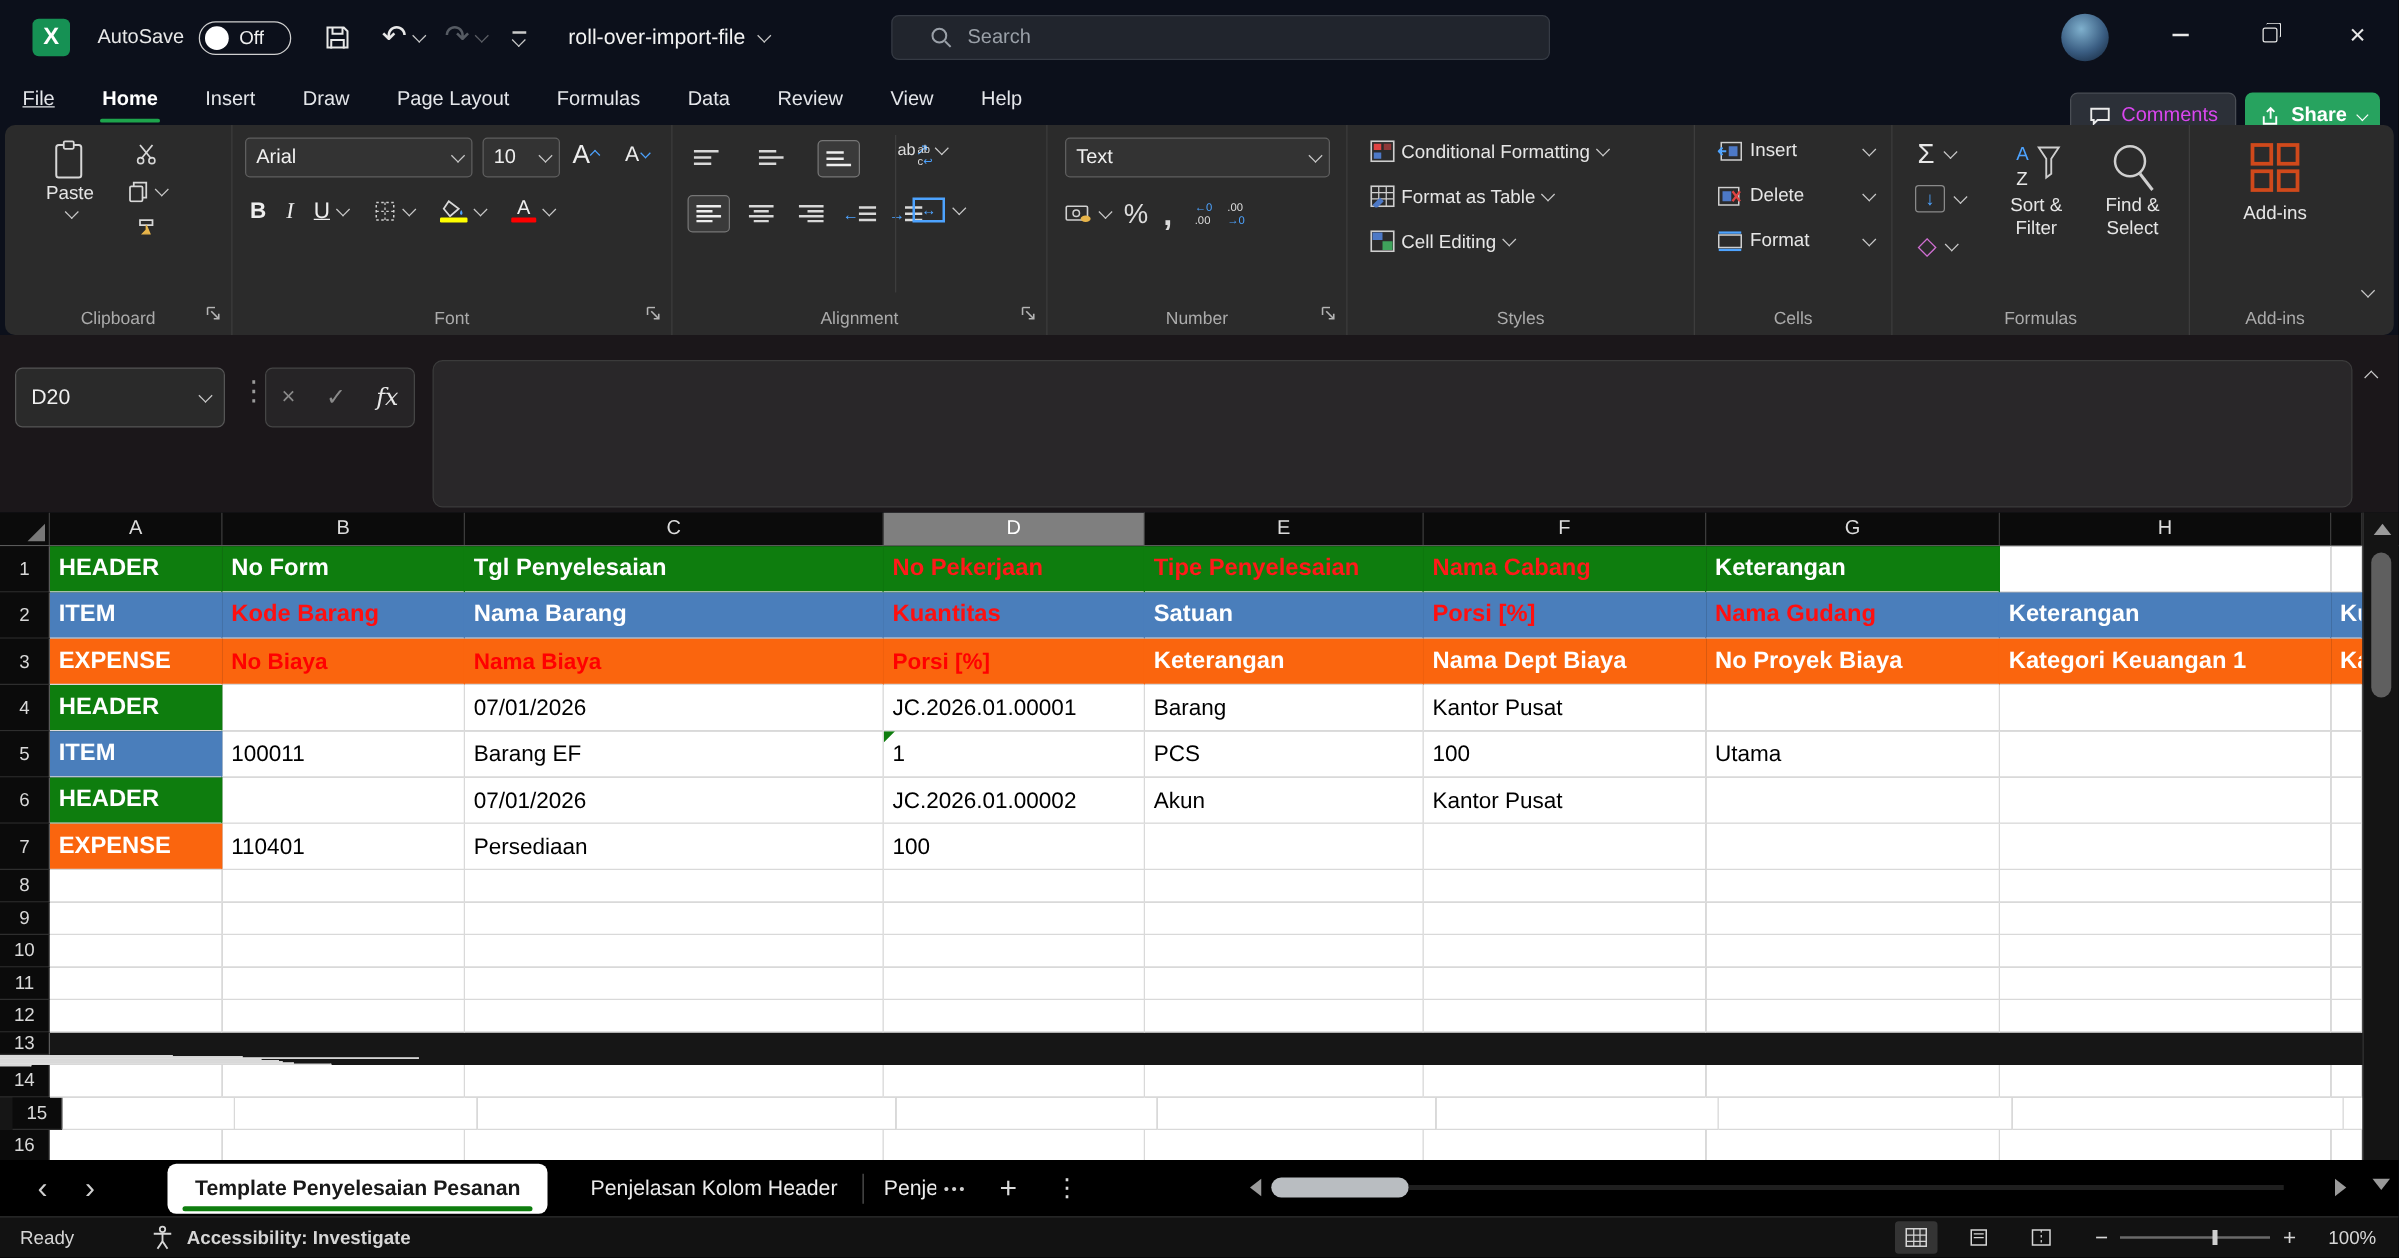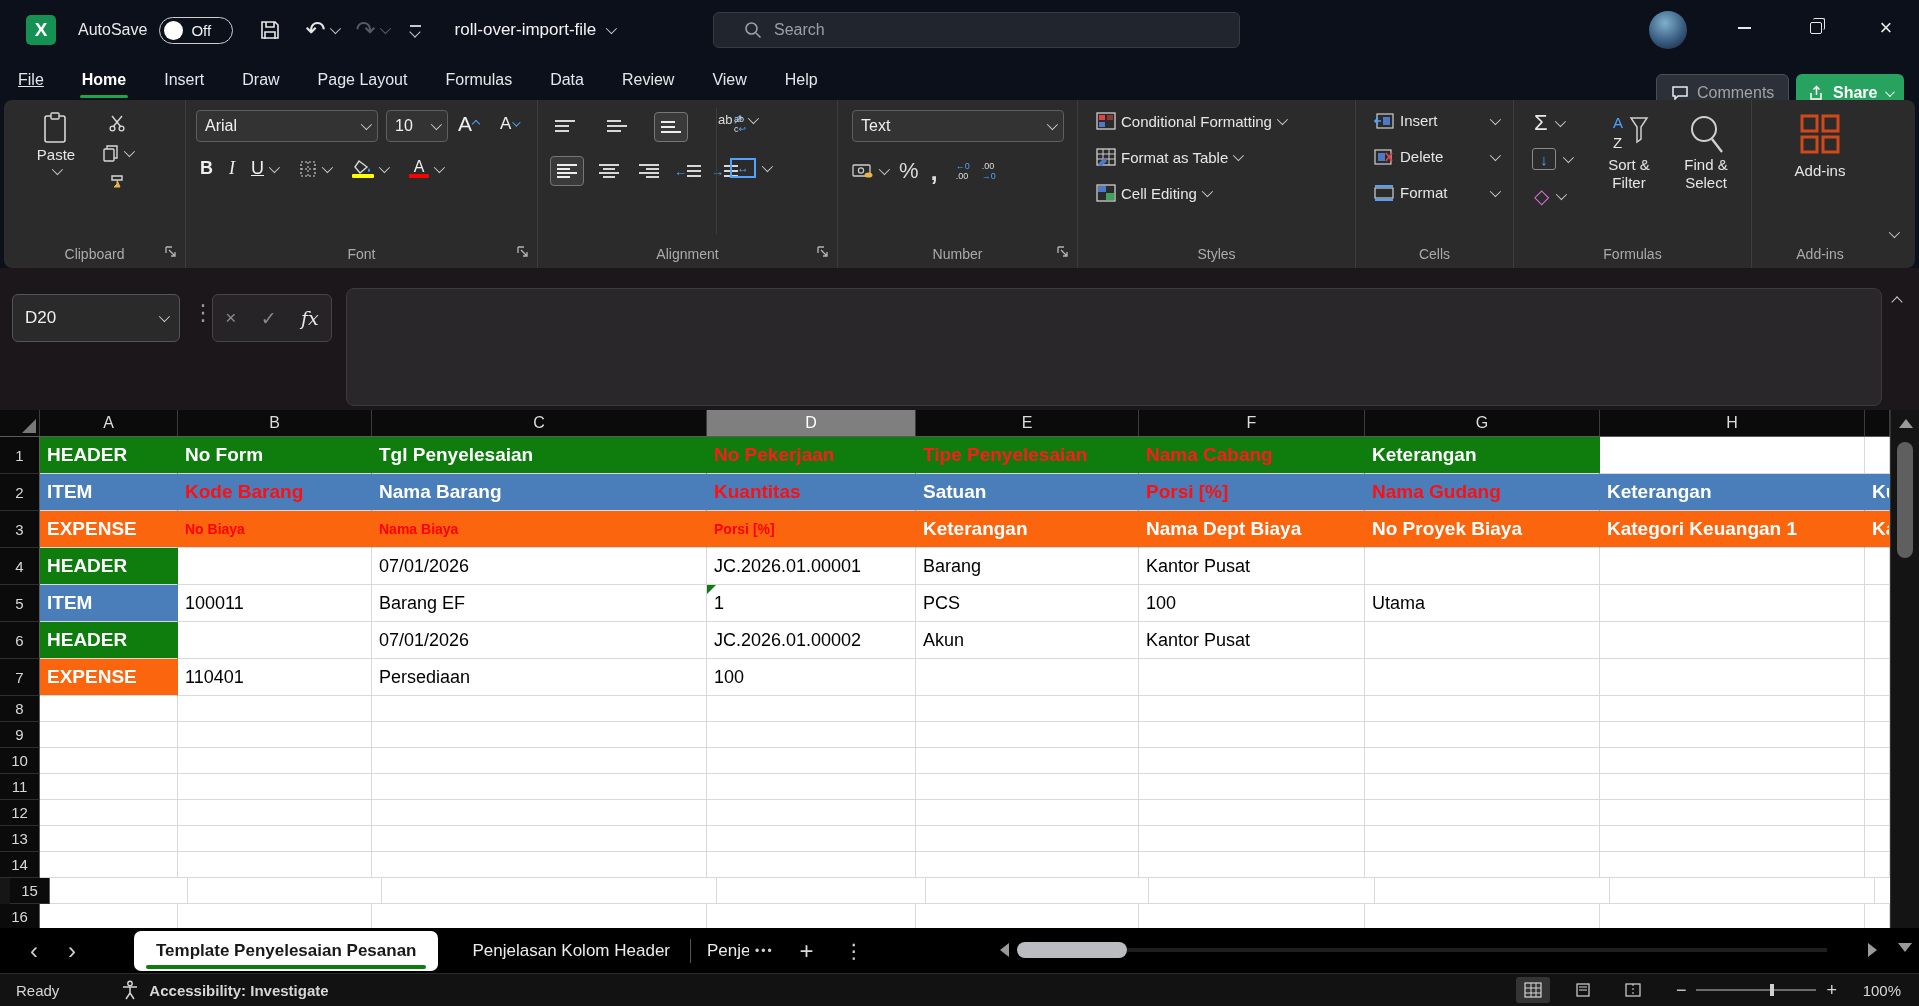--- a/index.html
+++ b/index.html
@@ -38,21 +38,21 @@
   .restore:before { content:""; position:absolute; left:2px; top:-5px; width:11px; height:11px;
     border-top:1.4px solid #e8e8e8; border-right:1.4px solid #e8e8e8; border-radius:2px; }
 
   
   .menubar { position:absolute; left:0; top:60px; width:1919px; height:40px; display:flex; align-items:center; }
   .mtab { color:#e4e6ea; font-size:16px; padding:8px 0; margin-left:38px; position:relative; }
   .mtab:first-child { margin-left:18px;text-decoration:underline; }
   .mtab.active { font-weight:bold; color:#fff; }
   .mtab.active:after { content:""; position:absolute; left:-2px; right:-2px; bottom:-1px; height:3px; background:#1EA44C; border-radius:2px; }
   .comments-btn { position:absolute; left:1656px; top:14px; height:38px; padding:0 14px; background:#2c3038;
-    border:1px solid #4a4e55; border-radius:6px; color:#a3a3a3; font-size:16px; display:flex; align-items:center; gap:8px; }
+    border:1px solid #4a4e55; border-radius:6px; color:#d946ef; font-size:16px; display:flex; align-items:center; gap:8px; }
   .share-btn { position:absolute; left:1796px; top:14px; height:38px; padding:0 12px; background:#27A35F;
     border-radius:6px; color:#fff; font-size:16px; font-weight:600; display:flex; align-items:center; gap:8px; }
   .share-btn .cv { border-color:#fff; width:7px; height:7px; }
 
   
   .ribbon { position:absolute; left:4px; top:100px; width:1911px; height:168px; background:#2B2B2B; border-radius:8px; }
   .grp { position:absolute; top:0; height:168px; border-right:1px solid #3d3d3d; }
   .grp-label { position:absolute; bottom:6px; left:0; right:0; text-align:center; color:#ababab; font-size:14px; }
   .launcher { position:absolute; bottom:6px; right:8px; }
   .rbtn { display:inline-flex; align-items:center; gap:5px; color:#e6e6e6; font-size:15px; }
@@ -90,21 +90,21 @@
   .g-row { display:flex; }
   .g-rnum { background:#0b0b0b; color:#d8d8d8; font-size:15px; display:flex; align-items:center; justify-content:center;
     border-right:1px solid #5a5a5a; border-bottom:1px solid #2e2e2e; }
   .g-cell { background:#fff; color:#000; font-size:18px; display:flex; align-items:center; padding-left:7px;
     border-right:1px solid #D9D9D9; border-bottom:1px solid #D9D9D9; white-space:nowrap; overflow:hidden; position:relative; }
   .s-gw { background:#0E7D0E; color:#fff; font-weight:bold; font-size:19px; border-right-color:#0E7D0E; }
   .s-gr { background:#0E7D0E; color:#FF1A1A; font-weight:bold; font-size:19px; border-right-color:#0E7D0E; }
   .s-bw { background:#4A7EBB; color:#fff; font-weight:bold; font-size:19px; border-right-color:#4A7EBB; }
   .s-br { background:#4A7EBB; color:#FF0F0F; font-weight:bold; font-size:19px; border-right-color:#4A7EBB; }
   .s-ow { background:#FA650E; color:#fff; font-weight:bold; font-size:19px; border-right-color:#FA650E; }
-  .s-or { background:#FA650E; color:#FF0000; font-weight:bold; font-size:14px; border-right-color:#FA650E; }
+  .s-or { background:#FA650E; color:#FF0000; font-weight:bold; font-size:18px; border-right-color:#FA650E; }
   .flagmark { position:absolute; left:0; top:0; width:0; height:0;
     border-right:9px solid transparent; border-top:9px solid #0E7D0E; }
   .vscroll { position:absolute; left:1890px; top:410px; width:29px; height:518px; background:#141414; border-left:1px solid #333; }
   .vs-up { position:absolute; left:8px; top:9px; width:0; height:0;
     border-left:7px solid transparent; border-right:7px solid transparent; border-bottom:9px solid #9a9a9a; }
   .vs-thumb { position:absolute; left:6px; top:32px; width:16px; height:116px; background:#5f5f5f; border-radius:8px; }
 
   
   .tabbar { position:absolute; left:0; top:928px; width:1919px; height:45px; background:#000; display:flex; align-items:center; }
   .tb-nav { color:#cfcfcf; font-size:24px; line-height:1; margin-left:30px; }
@@ -933,21 +933,21 @@
         <div class="g-cell" style="width: 235px;">
           <span></span>
         </div>
         <div class="g-cell" style="width: 265px;">
           <span></span>
         </div>
         <div class="g-cell" style="width: 25px;">
           <span></span>
         </div>
       </div>
-      <div class="g-row" style="height: 26px;">
+      <div class="g-row" style="height: 26px; flex-direction: column;">
         <div class="g-rnum" style="width: 40px;">13</div>
         <div class="g-cell" style="width: 138px;">
           <span></span>
         </div>
         <div class="g-cell" style="width: 194px;">
           <span></span>
         </div>
         <div class="g-cell" style="width: 335px;">
           <span></span>
         </div>

